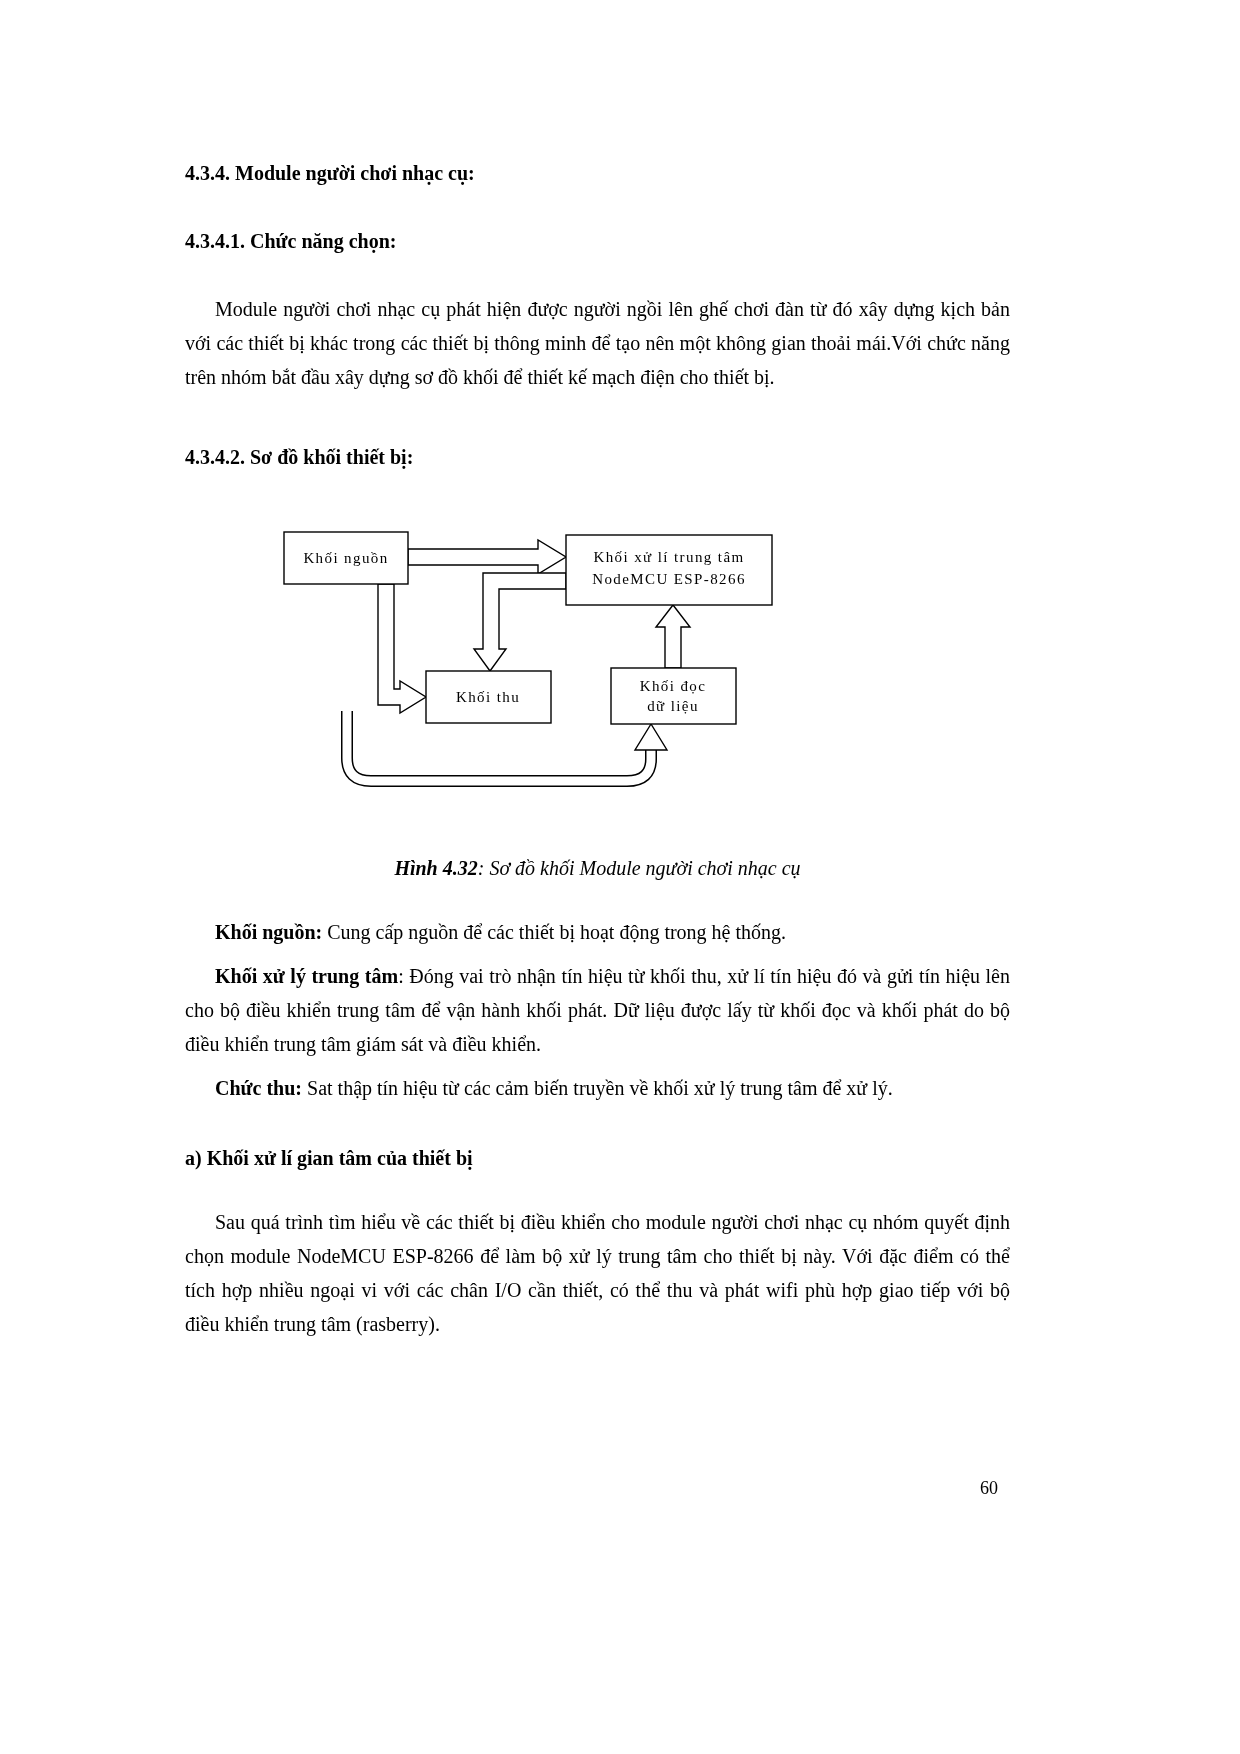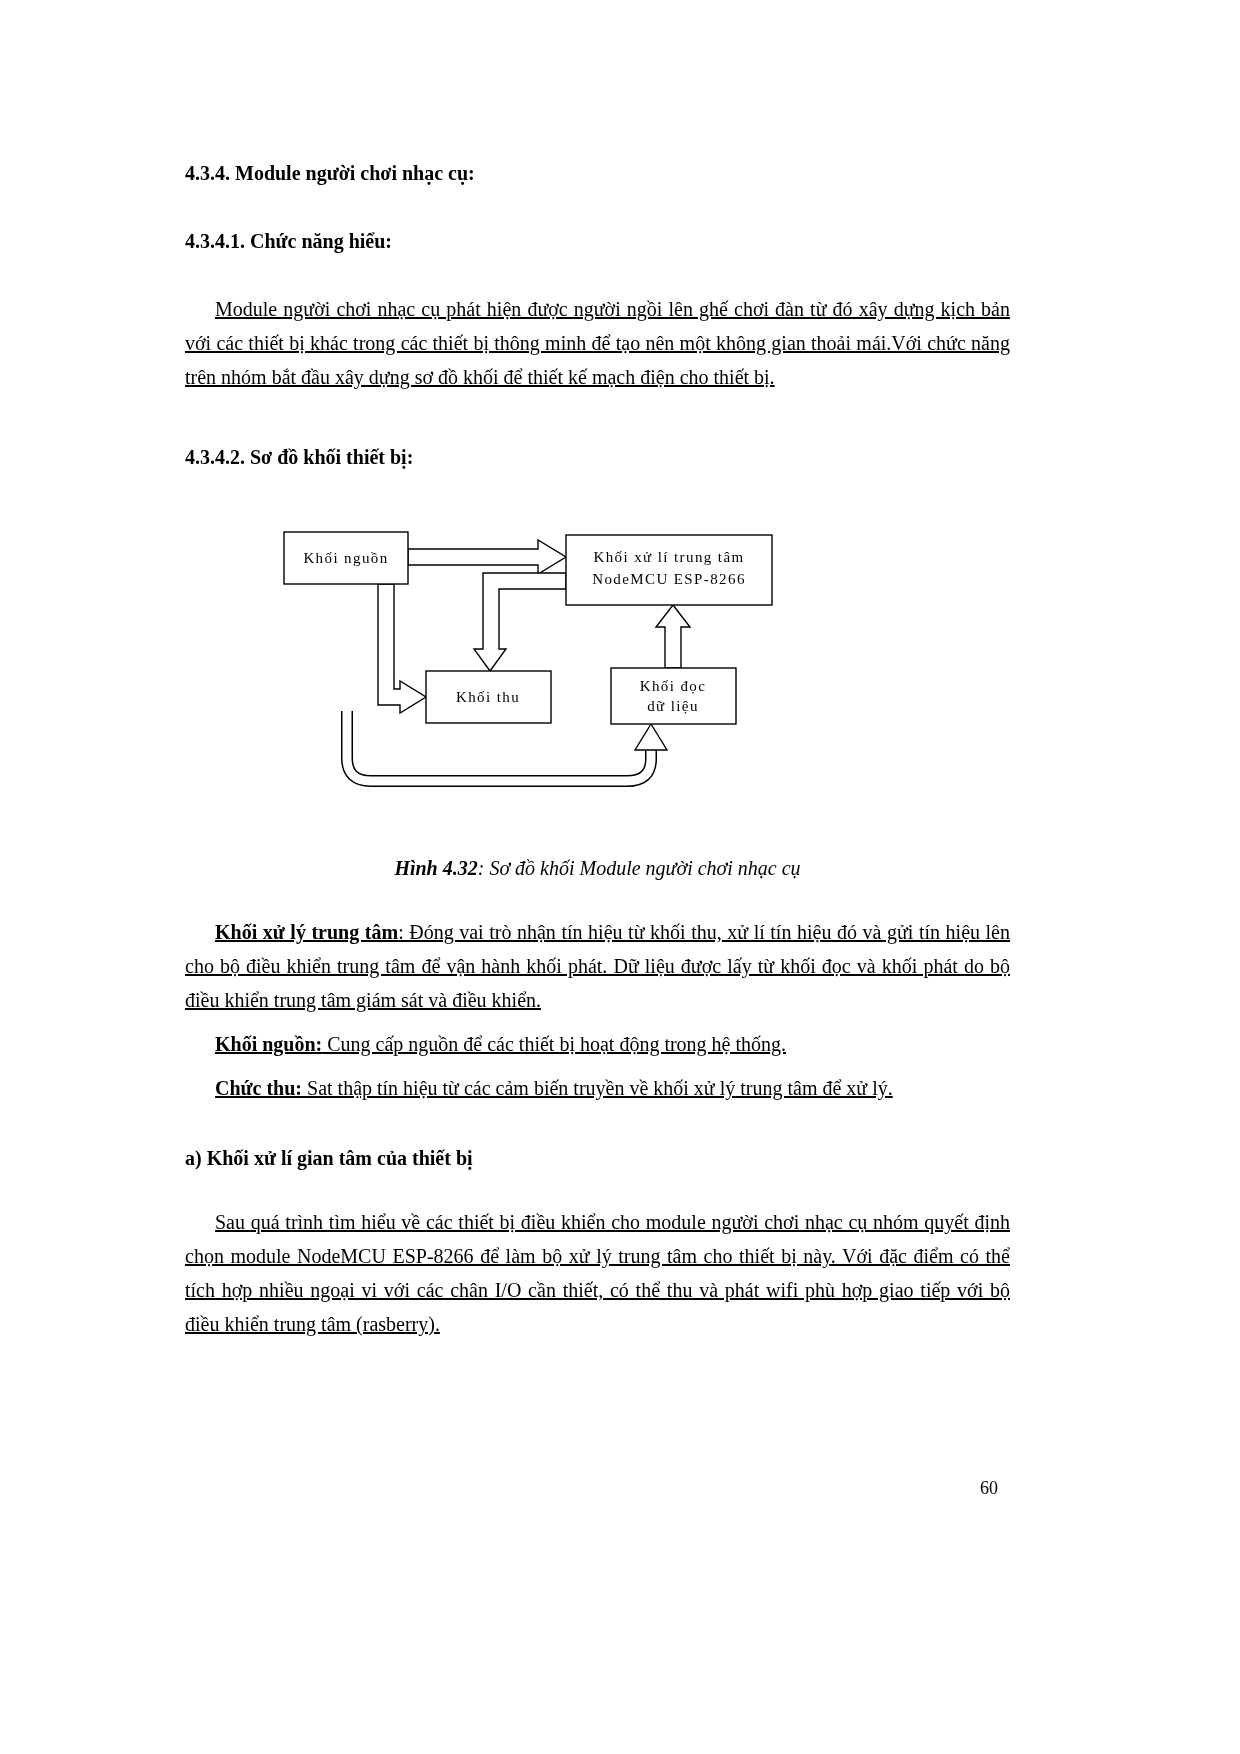--- a/index.html
+++ b/index.html
@@ -29,21 +29,21 @@
     line-height: 1.7;
     text-align: justify;
   }
   h1, h2, h3, h4 {
     font-size: 20px;
     font-weight: bold;
     margin: 0;
     text-align: left;
   }
   .h-block { margin-bottom: 34px; }
-  p { margin: 0 0 10px 0; text-decoration: underline; }
+  p { margin: 0 0 10px 0; }
   .indent { text-indent: 30px; }
   .lead { font-weight: bold; }
   .para-block { margin-bottom: 26px; }
   .diagram-wrap {
     margin: 44px 0 0 98px;
     width: 505px;
     height: 285px;
   }
   svg { display: block; overflow: visible; }
   .dbox {
@@ -85,21 +85,21 @@
 <body>
 
 <div class="page">
   <div class="content">
 
     <div class="h-block">
         <h1>4.3.4. Module người chơi nhạc cụ:</h1>
       </div>
 
     <div class="h-block">
-        <h2>4.3.4.1. Chức năng hiểu:</h2>
+        <h2>4.3.4.1. Chức năng chọn:</h2>
       </div>
 
     <div class="para-block">
       <p class="indent">Module người chơi nhạc cụ phát hiện được người ngồi lên ghế chơi đàn từ đó xây dựng kịch bản với các thiết bị khác trong các thiết bị thông minh để tạo nên một không gian thoải mái.Với chức năng trên nhóm bắt đầu xây dựng sơ đồ khối để thiết kế mạch điện cho thiết bị.</p>
     </div>
 
     <div class="h-block" style="margin-top:46px;">
       <h3>4.3.4.2. Sơ đồ khối thiết bị:</h3>
     </div>
 
@@ -133,23 +133,23 @@
         <rect class="dbox" x="328" y="150" width="125" height="56"></rect>
         <text class="box-label" x="390" y="173">Khối đọc</text>
         <text class="box-label" x="390" y="193">dữ liệu</text>
       </svg>
     </div>
 
     <div class="caption">
       <span class="cap-lead">Hình 4.32</span><span>: Sơ đồ khối Module người chơi nhạc cụ</span>
     </div>
 
+    <p class="indent"><span class="lead">Khối nguồn:</span><span> Cung cấp nguồn để các thiết bị hoạt động trong hệ thống.</span></p>
+
     <p class="indent"><span class="lead">Khối xử lý trung tâm</span><span>: Đóng vai trò nhận tín hiệu từ khối thu, xử lí tín hiệu đó và gửi tín hiệu lên cho bộ điều khiển trung tâm để vận hành khối phát. Dữ liệu được lấy từ khối đọc và khối phát do bộ điều khiển trung tâm giám sát và điều khiển.</span></p>
-
-    <p class="indent"><span class="lead">Khối nguồn:</span><span> Cung cấp nguồn để các thiết bị hoạt động trong hệ thống.</span></p>
 
     <p class="indent"><span class="lead">Chức thu:</span><span> Sat thập tín hiệu từ các cảm biến truyền về khối xử lý trung tâm để xử lý.</span></p>
 
 
     <div class="section-a">
         <h4>a) Khối xử lí gian tâm của thiết bị</h4>
       </div>
 
     <p class="indent">Sau quá trình tìm hiểu về các thiết bị điều khiển cho module người chơi nhạc cụ nhóm quyết định chọn module NodeMCU ESP-8266 để làm bộ xử lý trung tâm cho thiết bị này. Với đặc điểm có thể tích hợp nhiều ngoại vi với các chân I/O cần thiết, có thể thu và phát wifi phù hợp giao tiếp với bộ điều khiển trung tâm (rasberry).</p>
 

